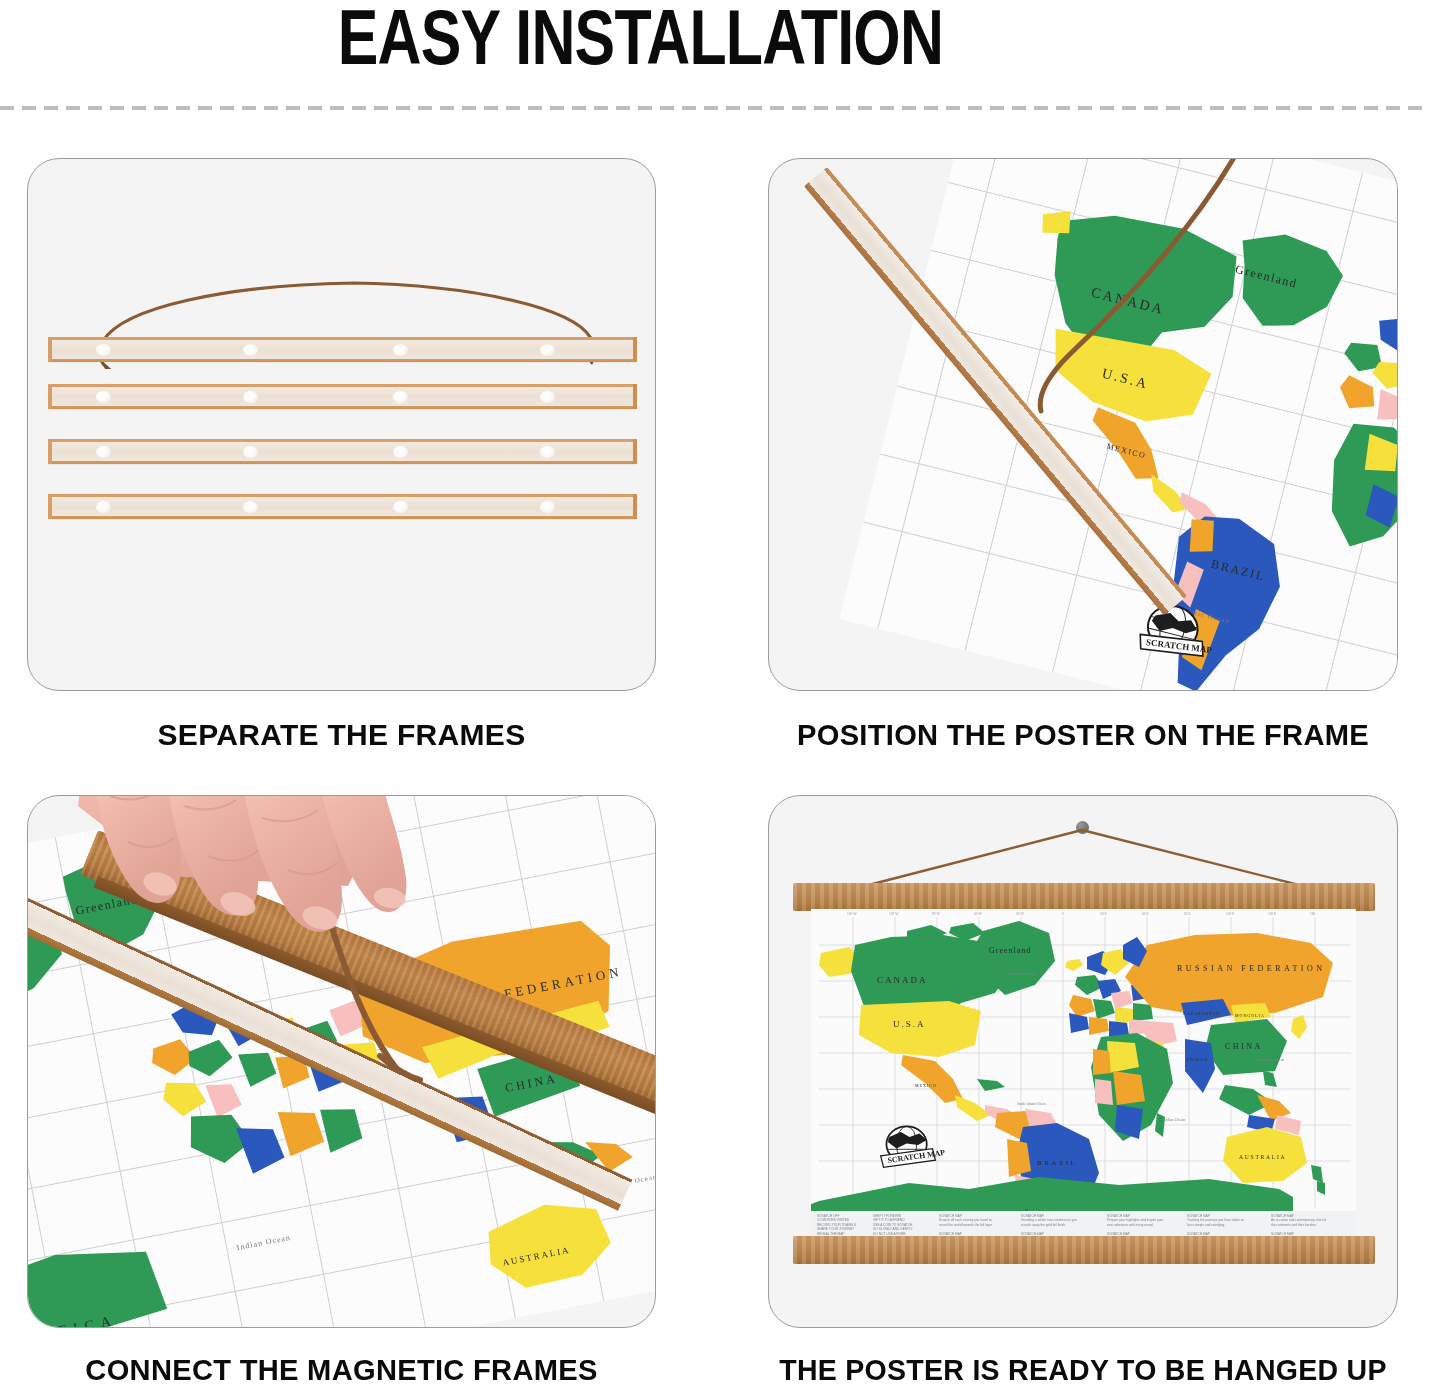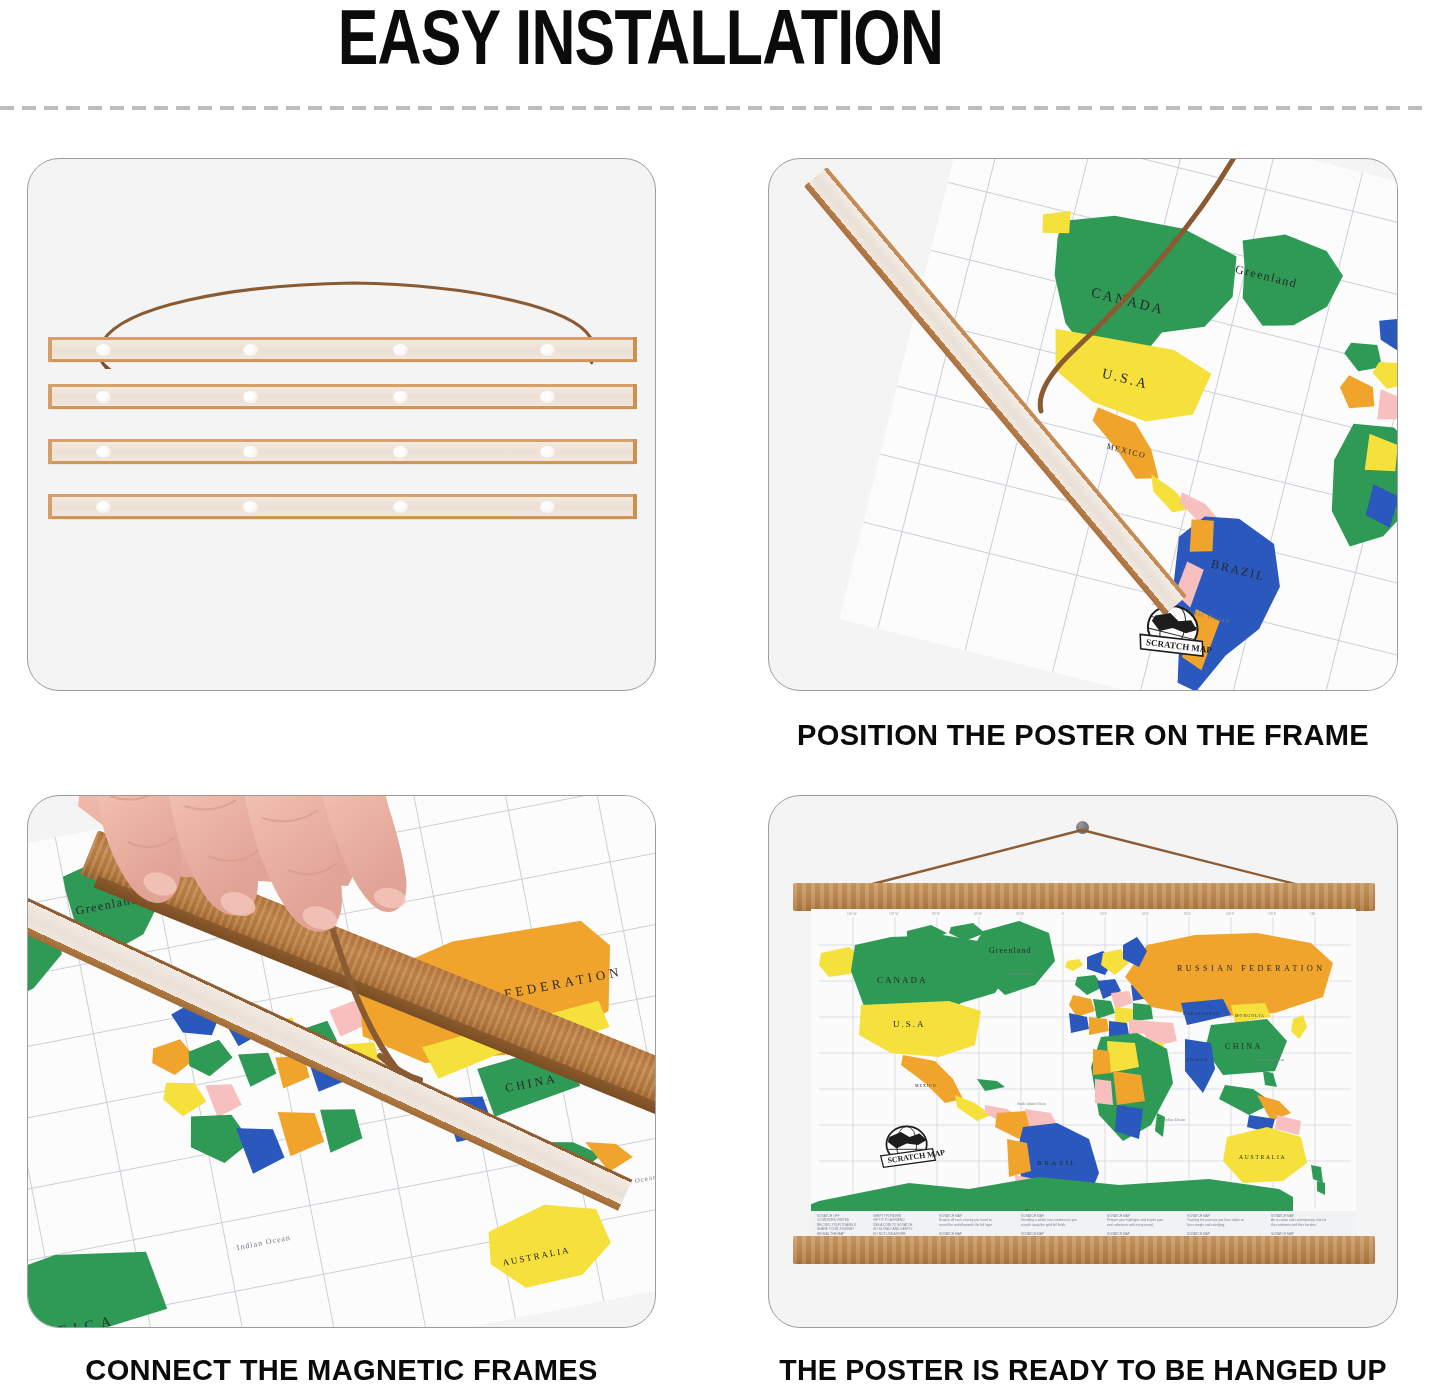--- a/index.html
+++ b/index.html
@@ -259,20 +259,21 @@
 
     <div class="strip" id="strip-4">
       <div class="magnets">
         <div class="magnet" style="left:48px"></div>
         <div class="magnet" style="left:195px"></div>
         <div class="magnet" style="left:345px"></div>
         <div class="magnet" style="left:492px"></div>
       </div>
     </div>
   </div>
+  <div class="caption" id="caption-1">SEPARATE THE FRAMES</div>
 
   <div class="panel" id="panel-2">
     <div id="p2-stage">
 
       <div id="p2-map-wrap">
         <svg width="720" height="560" viewBox="0 0 720 560">
           <rect x="0" y="0" width="720" height="560" fill="#fcfcfd"></rect>
 
           <g stroke="#c9cdd4" stroke-width="0.9" fill="none">
             <path d="M40 0 V560 M130 0 V560 M220 0 V560 M310 0 V560 M400 0 V560 M490 0 V560 M580 0 V560 M670 0 V560"></path>

